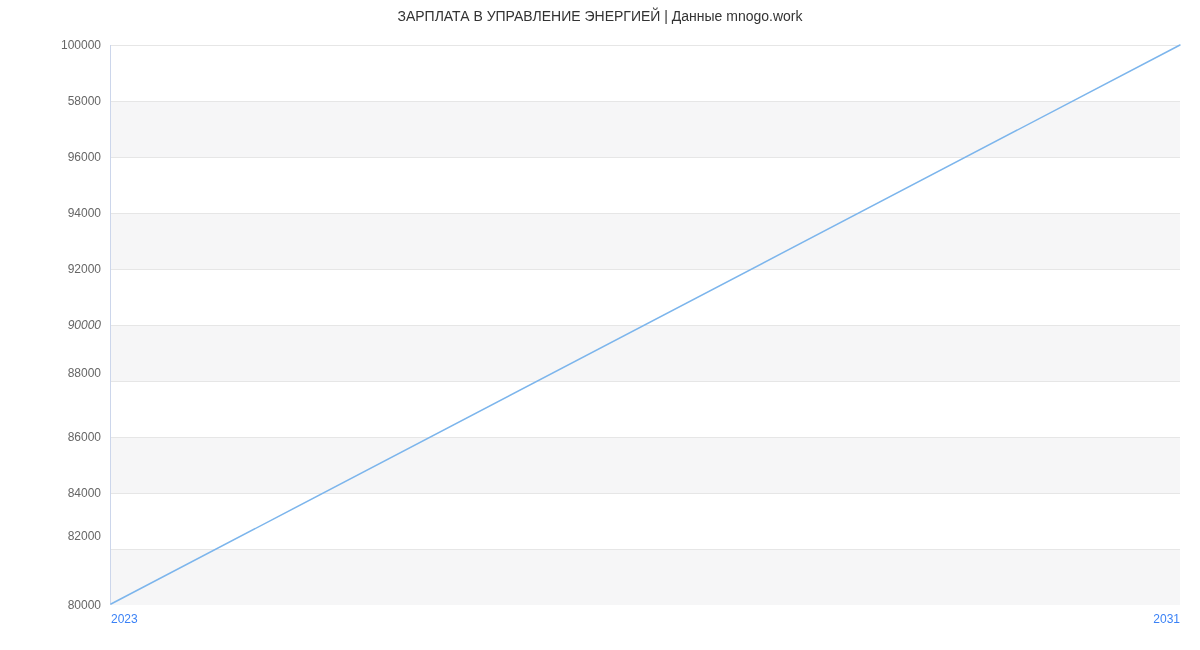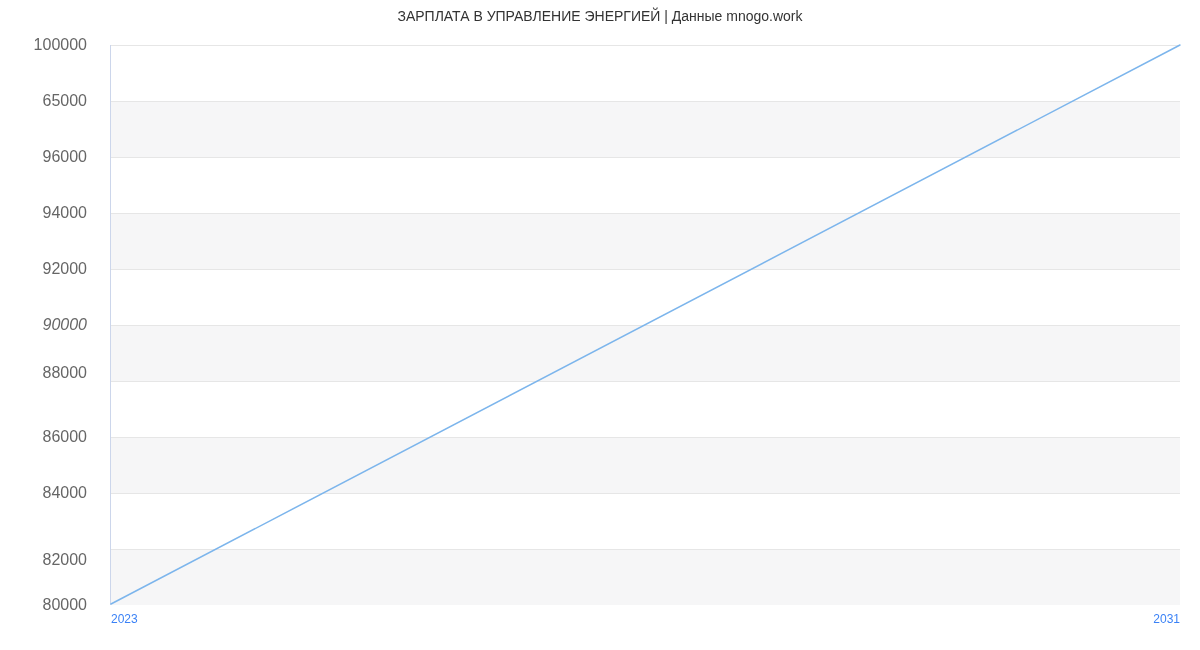--- a/index.html
+++ b/index.html
@@ -53,22 +53,22 @@
     position: absolute;
     left: 0;
     width: 100%;
     height: 0;
     border-top: 1px solid #e6e6e6;
   }
   .y-tick {
     position: absolute;
     right: 100%;
     transform: translateY(-50%);
-    margin-right: 24px;
-    font-size: 16px;
+    margin-right: 10px;
+    font-size: 12px;
     color: #666;
     white-space: nowrap;
   }
   .x-tick {
     position: absolute;
     top: 100%;
     margin-top: 8px;
     font-size: 12px;
     color: #3b82f6;
     transform: translateX(-50%);
@@ -111,27 +111,27 @@
         <div class="gridline" style="top: 280px;"></div>
         <div class="gridline" style="top: 224px;"></div>
         <div class="gridline" style="top: 168px;"></div>
         <div class="gridline" style="top: 112px;"></div>
         <div class="gridline" style="top: 56px;"></div>
         <div class="gridline" style="top: 0px;"></div>
         <svg class="line-layer" id="line-layer" viewBox="0 0 1070 560" preserveAspectRatio="none">
         <path id="series-path" class="series-line" d="M0.00 560.00 L1070.00 0.00"></path>
       </svg>
     <div class="y-tick" style="top: 560px; text-align: center;">80000</div>
-        <div class="y-tick" style="top: 515px;">82000</div>
+        <div class="y-tick" style="top: 491px;">82000</div>
         <div class="y-tick" style="top: 448px;">84000</div>
         <div class="y-tick" style="top: 392px;">86000</div>
         <div class="y-tick" style="top: 328px;">88000</div>
         <div class="y-tick" style="top: 280px; font-style: italic;">90000</div>
         <div class="y-tick" style="top: 224px;">92000</div>
         <div class="y-tick" style="top: 168px; text-align: center;">94000</div>
         <div class="y-tick" style="top: 112px;">96000</div>
-        <div class="y-tick" style="top: 56px;">65000</div>
+        <div class="y-tick" style="top: 56px;">58000</div>
         <div class="y-tick" style="top: 0px;">100000</div>
         <div class="x-tick first">2023</div>
         <div class="x-tick last">2031</div>
       </div>
   </div>
 </div>
 
 </body></html>

